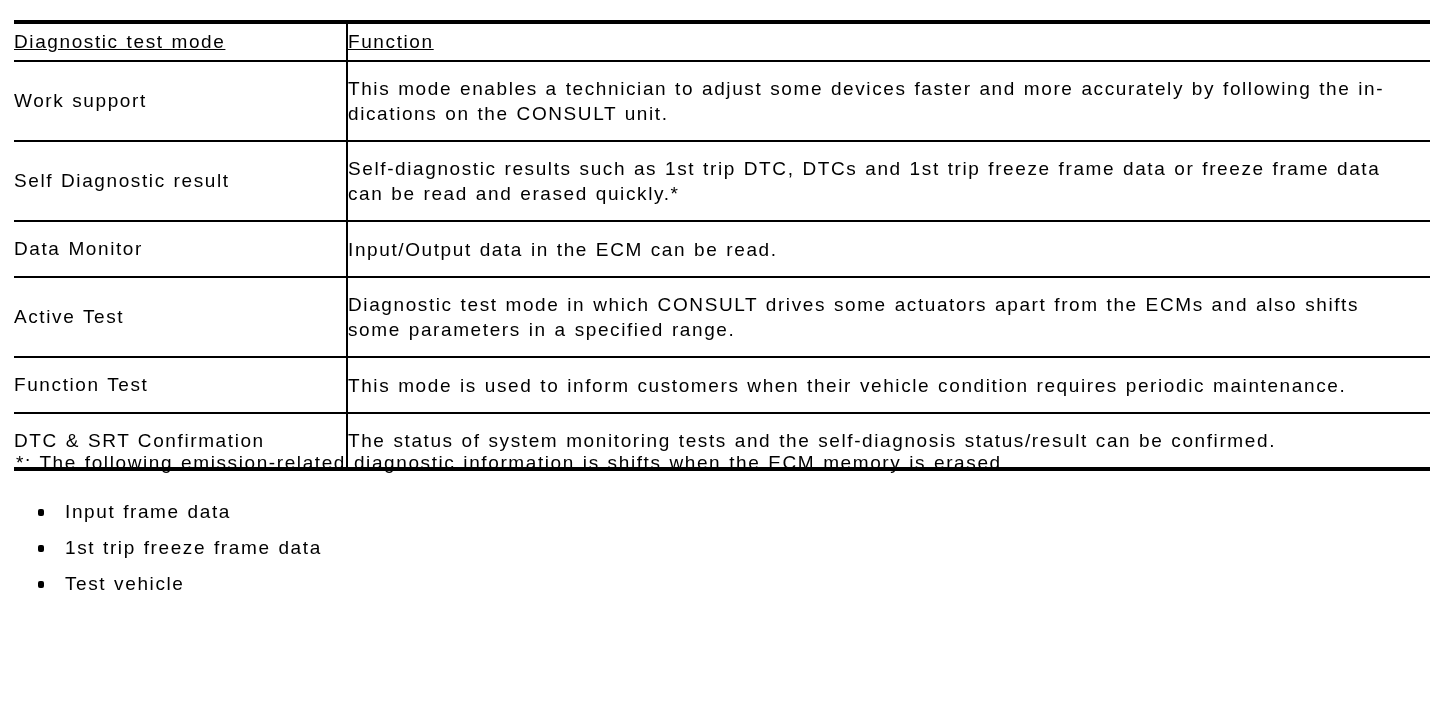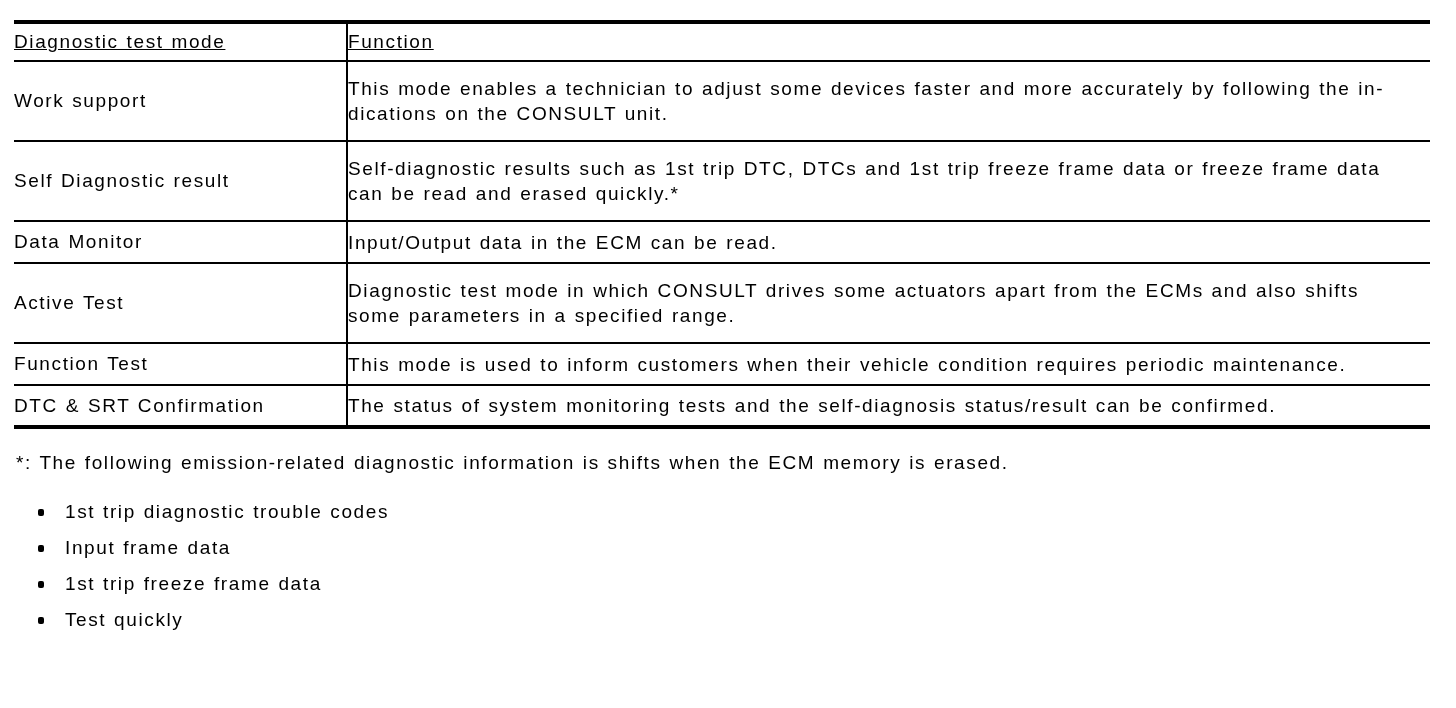--- a/index.html
+++ b/index.html
@@ -52,21 +52,21 @@
     height: 36px;
     text-decoration: underline;
   }
   td.cell-func {
     padding-left: 13px;
     padding-right: 6px;
     white-space: pre-line;
     line-height: 25px;
     margin-top: 39px;
   }
-  tr.row-single { height: 42px; }
+  tr.row-single { height: 56px; }
   tr.row-double { height: 80px; }
   .footnote {
     position: absolute;
     left: 16px;
     top: 452px;
     font-size: 19px;
     letter-spacing: 1.6px;
     word-spacing: 1px;
   }
   .bullet-list {
@@ -133,29 +133,25 @@
         <td class="cell-func">The status of system monitoring tests and the self-diagnosis status/result can be confirmed.</td>
       </tr>
     </tbody>
   </table>
 
   <div class="footnote">*: The following emission-related diagnostic information is shifts when the ECM memory is erased.</div>
 
   <div class="bullet-list">
     <div class="bullet-item">
       <span class="bullet-marker"></span>
-      <span>1st trip diagnostic trouble codes</span>
-    </div>
-    <div class="bullet-item">
-      <span class="bullet-marker"></span>
       <span>Input frame data</span>
     </div>
     <div class="bullet-item">
       <span class="bullet-marker"></span>
       <span>1st trip freeze frame data</span>
     </div>
     <div class="bullet-item">
       <span class="bullet-marker"></span>
-      <span>Test quickly</span>
+      <span>Test vehicle</span>
     </div>
   </div>
 
 </div>
 
 </body></html>

